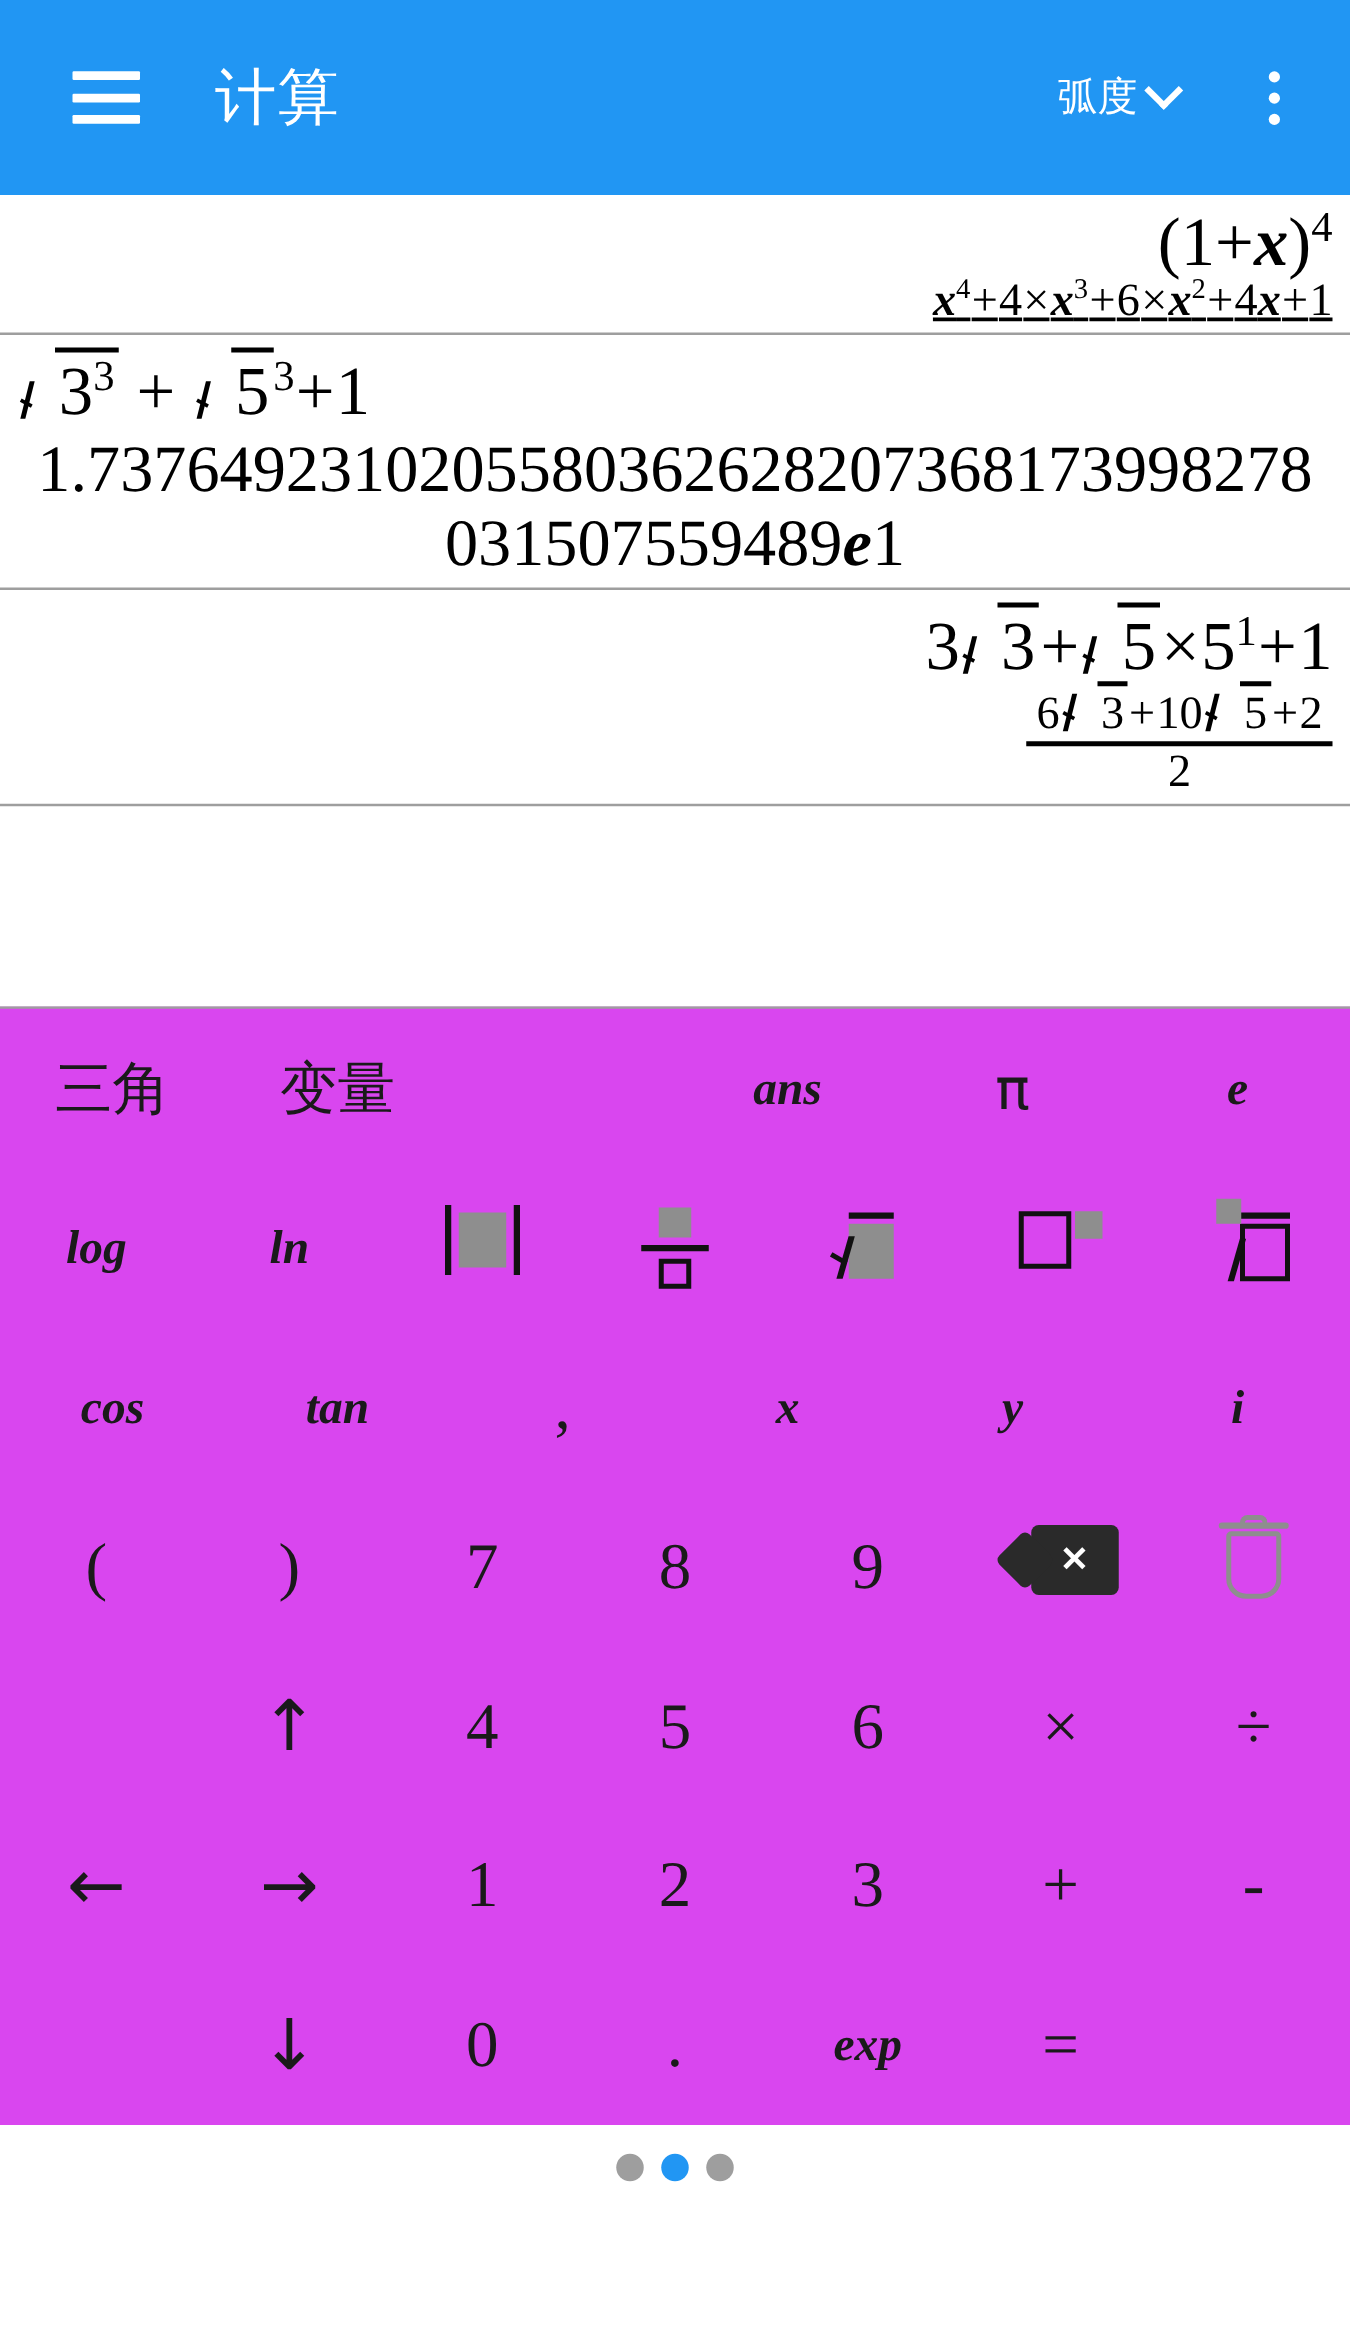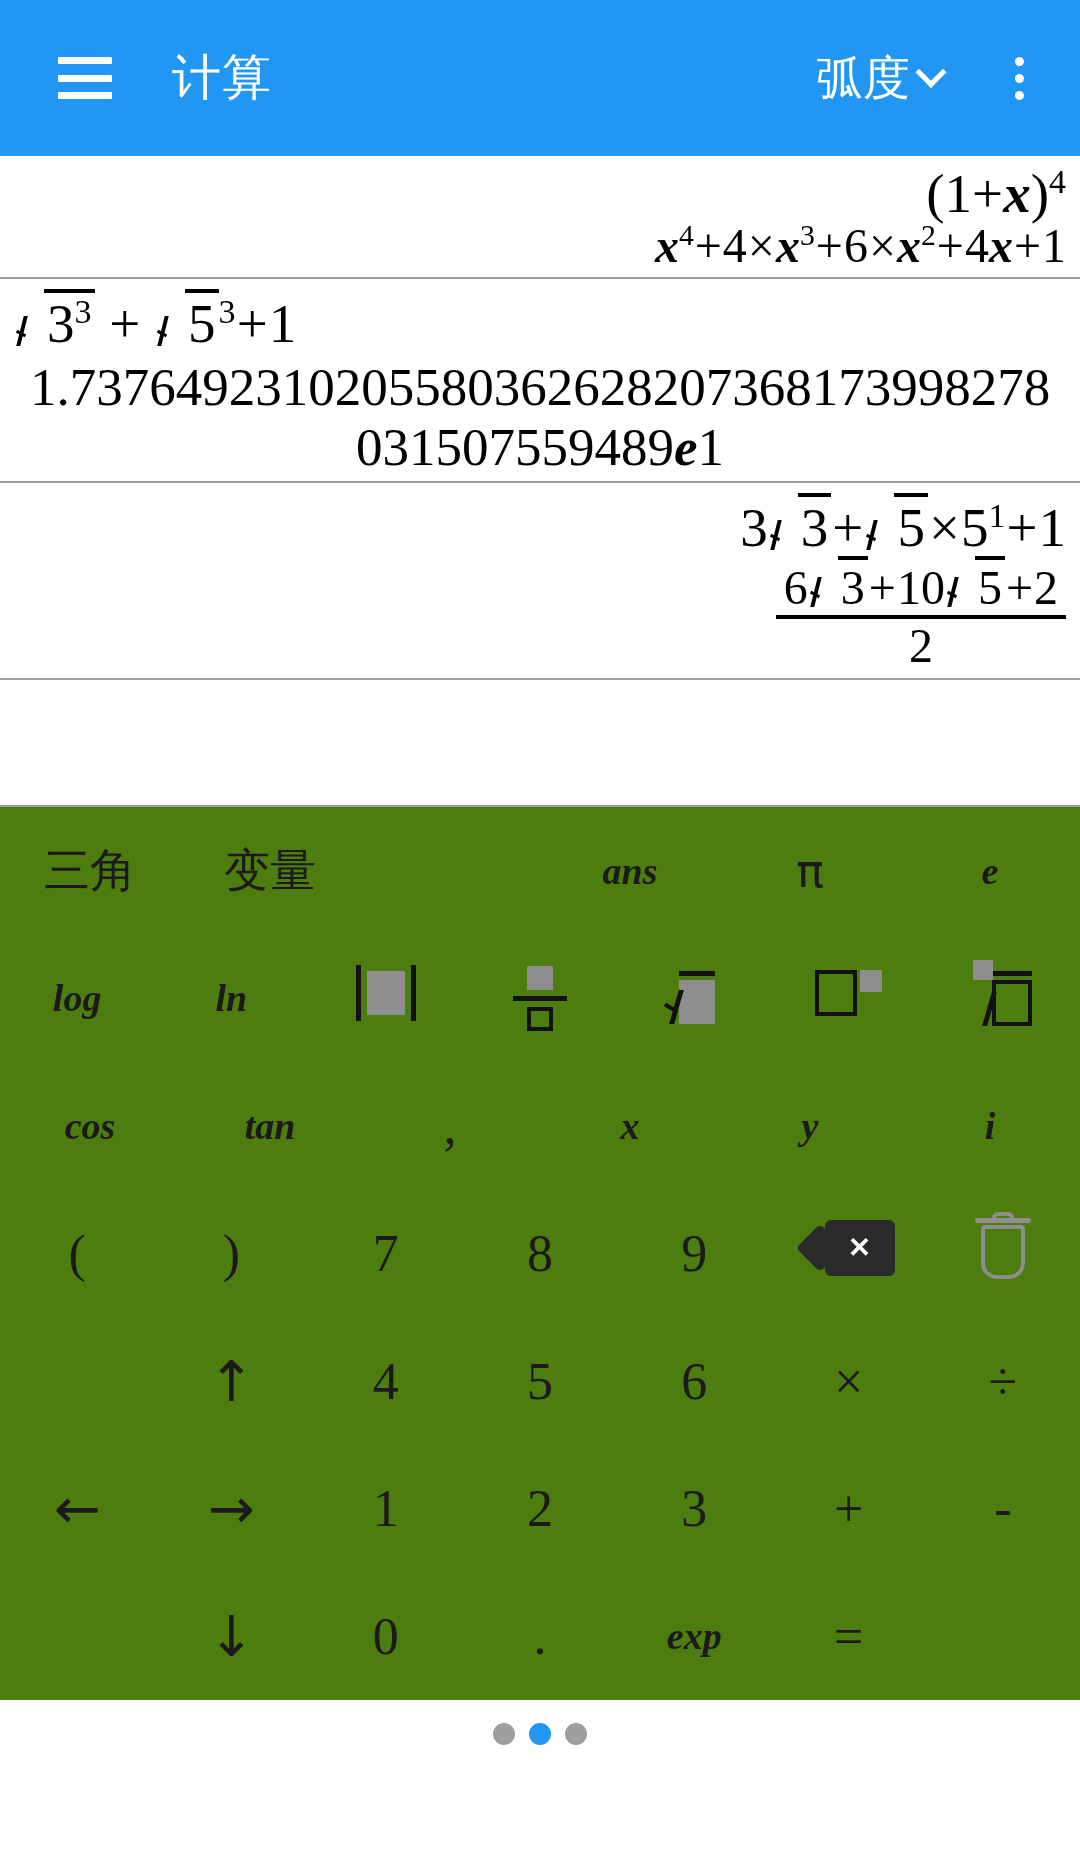--- a/index.html
+++ b/index.html
@@ -39,21 +39,21 @@
   .appbar-title {
     color: #ffffff;
     font-size: 49px;
     margin-left: 60px;
     letter-spacing: 1px;
     white-space: nowrap;
   }
   .appbar-spacer { flex: 1 1 auto; }
   .angle-mode {
     color: #ffffff;
-    font-size: 47px;
+    font-size: 32px;
     display: flex;
     align-items: center;
     cursor: pointer;
     white-space: nowrap;
     text-align: center;
   }
   .chev {
     display: inline-block;
     width: 22px;
     height: 22px;
@@ -100,22 +100,23 @@
     line-height: 1.02;
     white-space: nowrap;
   }
   .expr {
     text-align: right;
     font-size: 55px;
     padding-top: 10px;
   }
   .res {
     text-align: right;
-    font-size: 48px;
+    font-size: 37px;
     padding-bottom: 6px;
+    text-decoration: underline;
   }
   .lft { text-align: left; }
 
   
   .v { font-style: italic; font-weight: bold; }
   .sup {
     font-size: 0.62em;
     vertical-align: super;
     line-height: 0;
   }
@@ -170,21 +171,21 @@
     white-space: normal;
     padding: 6px 10px 4px 10px;
   }
 
   
   .keypad {
     border-top: 2px solid #9e9e9e;
     height: 895px;
     display: flex;
     flex-direction: column;
-    background: #4d7c0f;
+    background: #d946ef;
   }
   .krow {
     flex: 1 1 0;
     display: flex;
   }
   .key {
     flex: 1 1 0;
     display: flex;
     align-items: center;
     justify-content: center;

